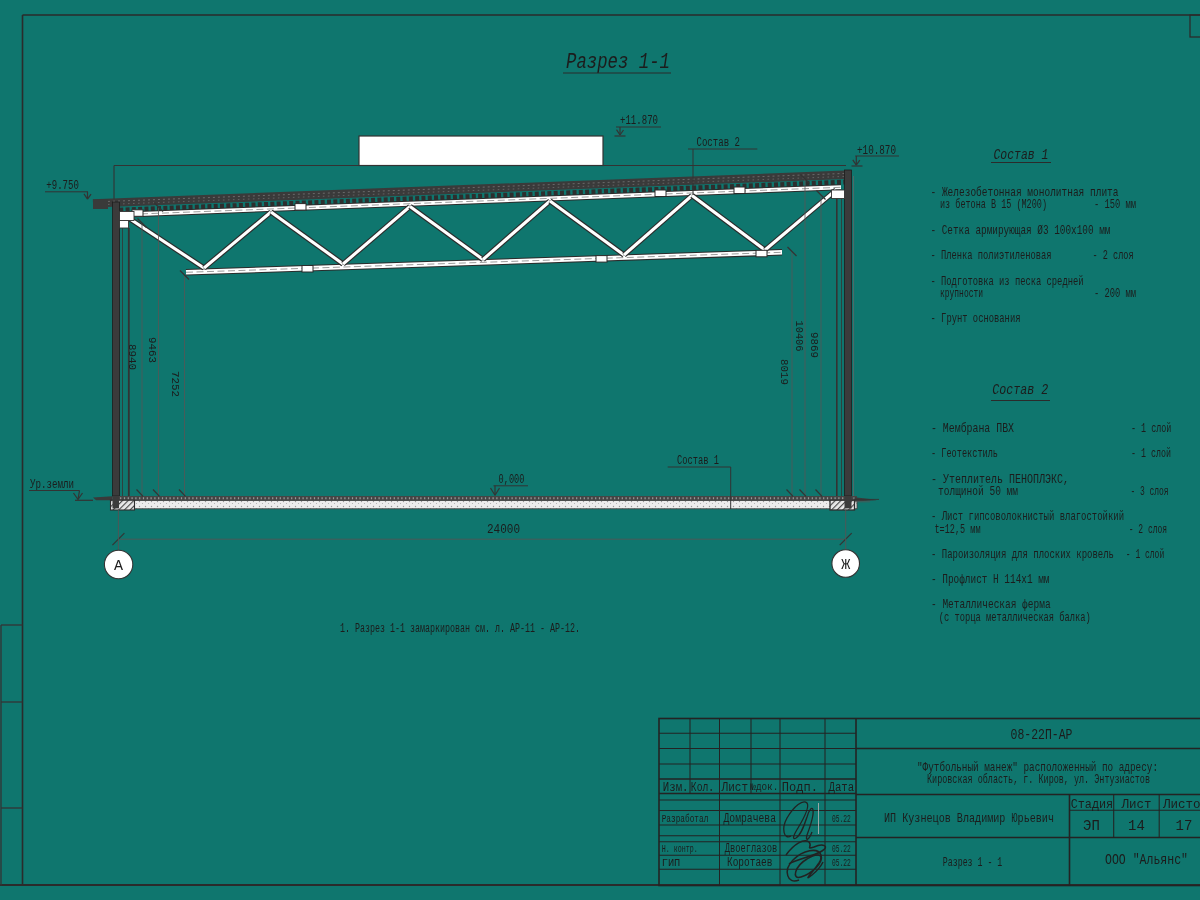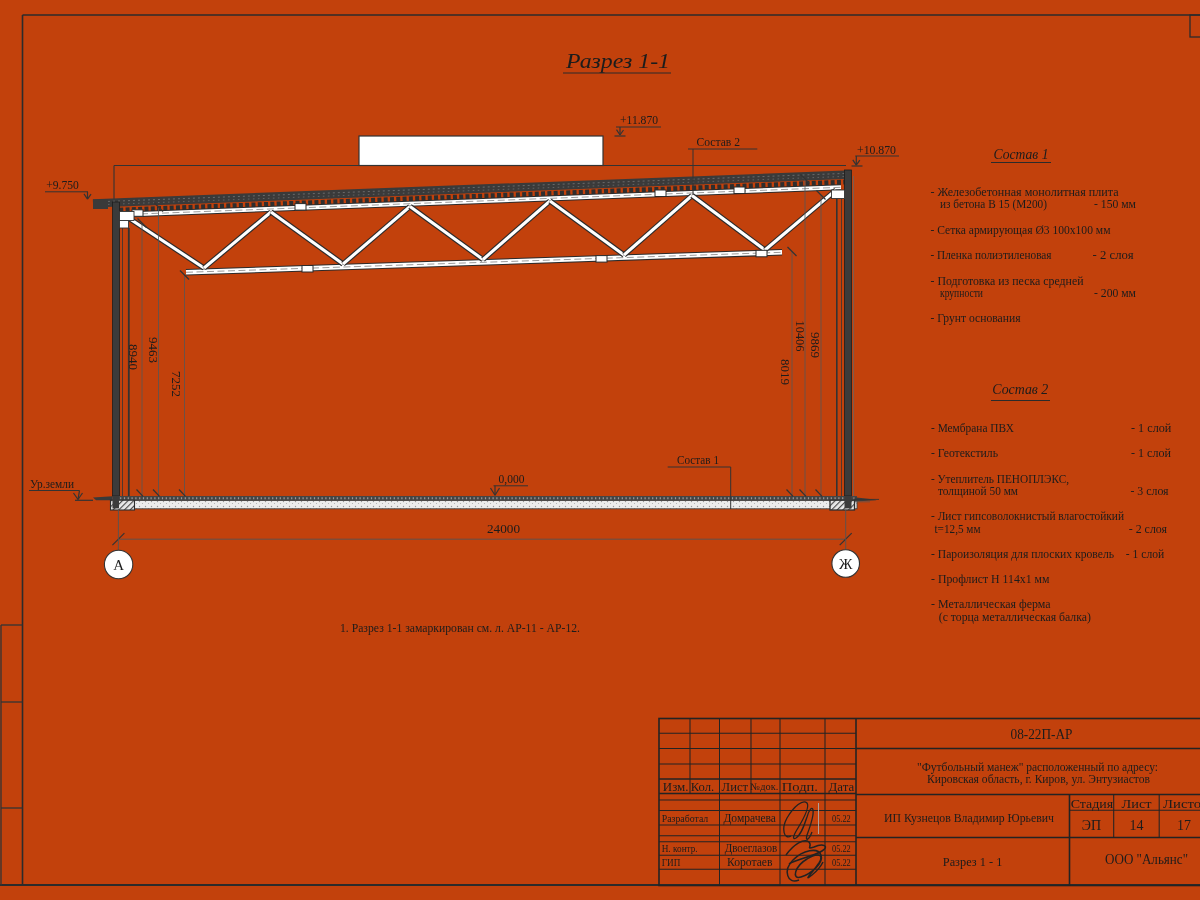--- a/index.html
+++ b/index.html
@@ -1,16 +1,16 @@
 <!DOCTYPE html>
 <html><head>
 <meta charset="utf-8">
 <style>
 html,body{margin:0;padding:0;background:#fff;}
-#page{filter:opacity(0.999);position:relative;width:1200px;height:900px;background:#c2410c;font-family:Liberation Serif, serif;overflow:hidden;}
+#page{filter:opacity(0.999);position:relative;width:1200px;height:900px;background:#0f766e;font-family:Liberation Mono, monospace;overflow:hidden;}
 svg{position:absolute;left:0;top:0;}
 text{fill:#1c1c1c;}
 </style>
 </head>
 <body>
 <div id="page">
 <svg width="1200" height="900" viewBox="0 0 1200 900">
 <defs>
 <pattern id="fhatch" width="4" height="4" patternUnits="userSpaceOnUse" patternTransform="rotate(45)">
 <rect width="4" height="4" fill="#e9e9e9"></rect>

